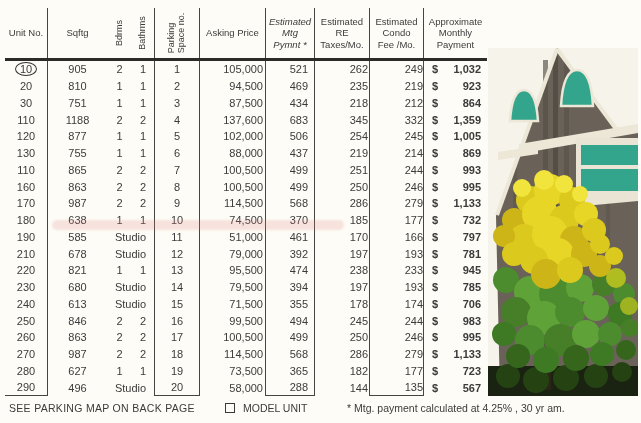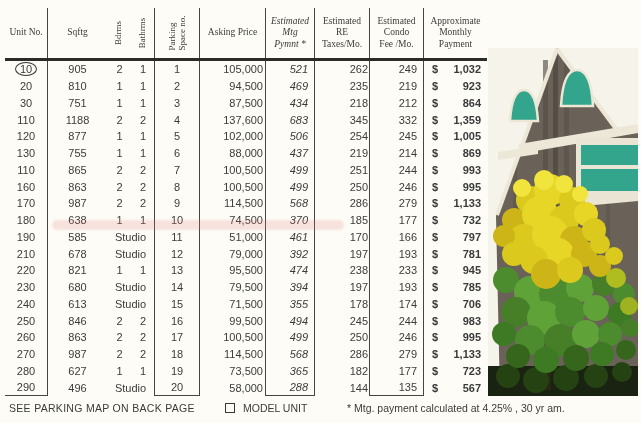--- a/index.html
+++ b/index.html
@@ -16,34 +16,34 @@
   .ptable{position:absolute;left:5px;top:8px;width:482px;}
   .thead-row,.trow{
     display:grid;
     grid-template-columns:43px 59px 25px 23px 45px 66px 49px 55px 54px 63px;
     align-items:center;
   }
   .thead-row{height:50px;border-bottom:3px solid var(--heavy);}
   .trow{height:16.75px;font-size:11px;}
   .cell{height:100%;display:flex;align-items:center;justify-content:center;box-sizing:border-box;}
   .hcell{height:100%;display:flex;align-items:center;justify-content:center;
-         box-sizing:border-box;font-size:9.5px;line-height:1.18;text-align:center;white-space:pre-line;font-family:Liberation Serif, serif;}
+         box-sizing:border-box;font-size:9.5px;line-height:1.18;text-align:center;white-space:pre-line;}
   .br{border-right:1.3px solid var(--line);}
   .vtext{transform:rotate(-90deg);font-size:9px;line-height:1.1;white-space:pre-line;text-align:left;}
   .italic{font-style:italic;}
 
   .c-unit{justify-content:center;}
   .c-sqftg{justify-content:center;}
   .c-bdrms,.c-bathrms{justify-content:center;}
   .c-bdrms.studio{grid-column:span 2;border-right:1.3px solid var(--line);}
   .c-parking{justify-content:center;}
   .c-asking{justify-content:flex-end;padding-right:2px;}
-  .c-mtg{justify-content:flex-end;padding-right:6px;font-style:italic;}
+  .c-mtg{justify-content:flex-end;padding-right:6px;}
   .c-taxes{justify-content:flex-end;padding-right:1px;}
-  .c-condo{justify-content:flex-end;padding-right:6px;}
+  .c-condo{justify-content:flex-end;}
   .c-monthly{justify-content:space-between;padding:0 6px 0 8px;font-weight:bold;}
   .trow.last .c-unit,.trow.last .c-parking,.trow.last .c-mtg,.trow.last .c-condo{
     border-bottom:1.6px solid var(--line);
   }
   .circled{
     display:inline-block;border:1.3px solid #333;border-radius:50%;
     padding:0 4px;line-height:12px;font-size:11px;
   }
 
   

